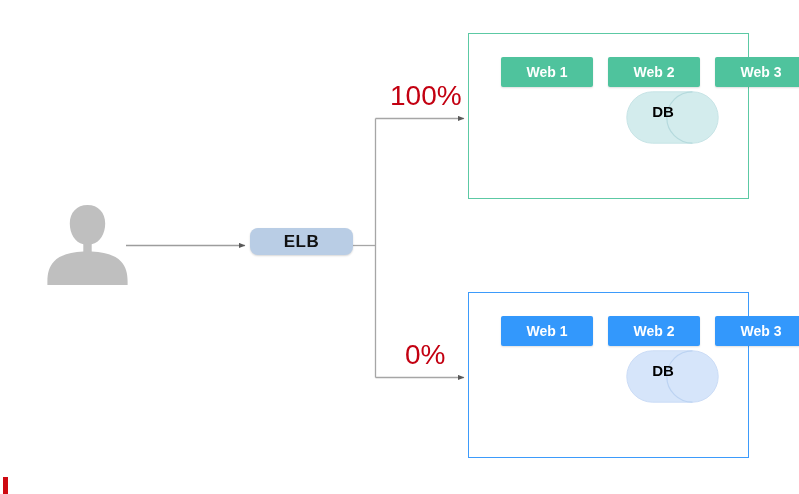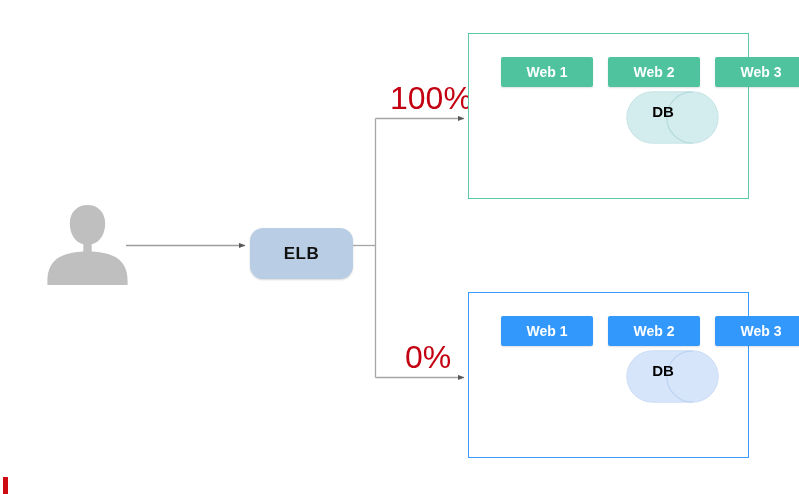--- a/index.html
+++ b/index.html
@@ -35,23 +35,23 @@
     width: 85px;
     height: 84px;
   }
 
   
   #elb-box {
     position: absolute;
     left: 250px;
     top: 228px;
     width: 103px;
-    height: 51px;
+    height: 27px;
     background: #b9cde5;
-    border-radius: 13px;
+    border-radius: 8px;
     display: flex;
     align-items: center;
     justify-content: center;
     box-shadow: 0 1px 2px rgba(0,0,0,0.16);
   }
   #elb-box .node-label {
     font-size: 17px;
     font-weight: bold;
     color: #111111;
     letter-spacing: 0.5px;
@@ -121,21 +121,21 @@
     align-items: center;
     justify-content: center;
     font-size: 15px;
     font-weight: bold;
     color: #000000;
   }
 
   
   .pct-label {
     position: absolute;
-    font-size: 32px;
+    font-size: 28px;
     color: #c30011;
     white-space: nowrap;
   }
   #pct-top    { left: 390px; top: 80px; }
   #pct-bottom { left: 405px; top: 339px; }
 
   
   #red-marker {
     position: absolute;
     left: 3px;

